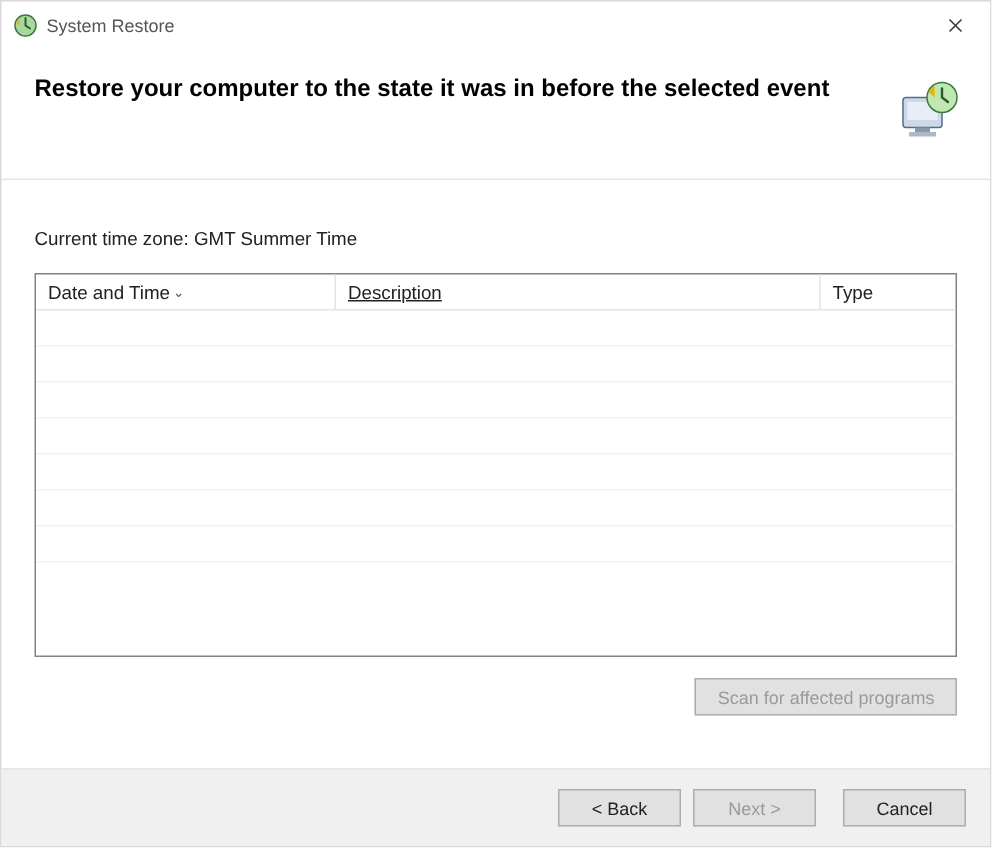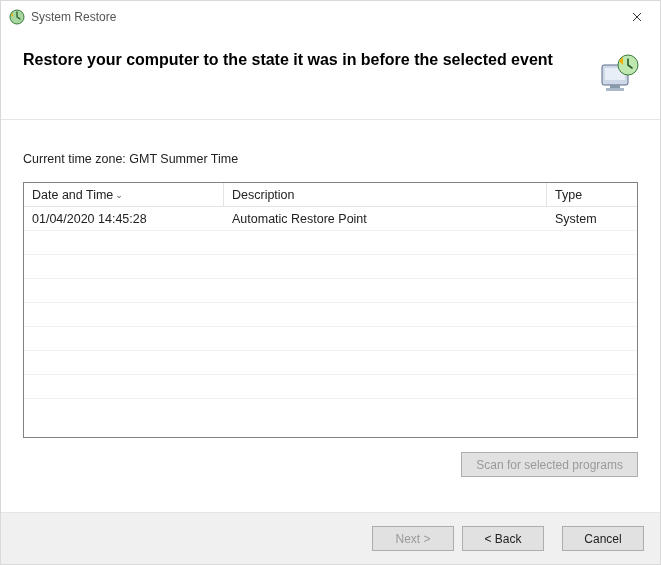--- a/index.html
+++ b/index.html
@@ -37,21 +37,21 @@
     height: 256px; display: flex; flex-direction: column;
     background: #fff;
   }
   .thead, .trow {
     display: flex; height: 24px; align-items: center;
   }
   .thead { border-bottom: 1px solid #e3e3e3; }
   .trow { border-bottom: 1px solid #f2f2f2; }
   .cell { padding: 0 8px; height: 100%; display: flex; align-items: center; overflow: hidden; white-space: nowrap; }
   .c1 { width: 200px; }
-  .c2 { flex: 1; }
+  .c2 { flex: 1; text-decoration: underline; }
   .c3 { width: 90px; }
   .thead .cell { border-right: 1px solid #e3e3e3; position: relative; }
   .thead .cell:last-child { border-right: none; }
   .sort-caret { margin-left: 2px; font-size: 9px; color: #555; }
   .filler { flex: 1; display: flex; flex-direction: column; }
   .filler .trow { border-bottom: 1px solid #f2f2f2; }
   .scanrow { display: flex; justify-content: flex-end; margin-top: 14px; }
   .btn {
     height: 25px; min-width: 82px; padding: 0 14px;
     border: 1px solid #adadad; background: #e1e1e1;
@@ -114,41 +114,36 @@
           <span>Date and Time</span>
           <span class="sort-caret">⌄</span>
         </div>
         <div class="cell c2">
           <span>Description</span>
         </div>
         <div class="cell c3">
           <span>Type</span>
         </div>
       </div>
-      <div class="trow">
-        <div class="cell c1">01/04/2020 14:45:28</div>
-        <div class="cell c2">Automatic Restore Point</div>
-        <div class="cell c3">System</div>
-      </div>
       <div class="filler">
         <div class="trow"></div>
         <div class="trow"></div>
         <div class="trow"></div>
         <div class="trow"></div>
         <div class="trow"></div>
         <div class="trow"></div>
         <div class="trow"></div>
         <div class="trow" style="border-bottom:none;"></div>
       </div>
     </div>
 
     <div class="scanrow">
-      <div class="btn wide disabled">Scan for selected programs</div>
+      <div class="btn wide disabled">Scan for affected programs</div>
     </div>
   </div>
 
   <div class="footer">
+    <div class="btn">&lt; Back</div>
     <div class="btn disabled">Next &gt;</div>
-    <div class="btn">&lt; Back</div>
     <div class="btn" style="margin-left:10px;">Cancel</div>
   </div>
 
 </div>
 
 </body></html>

